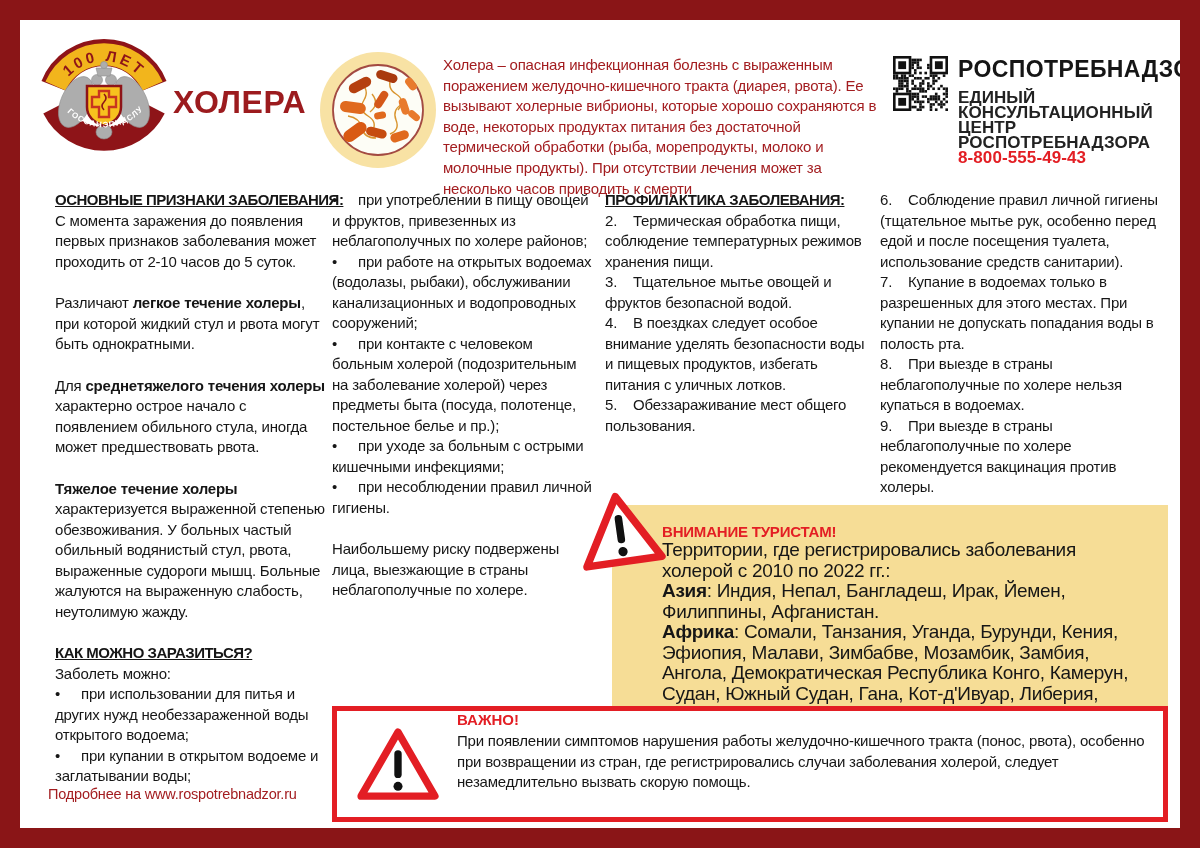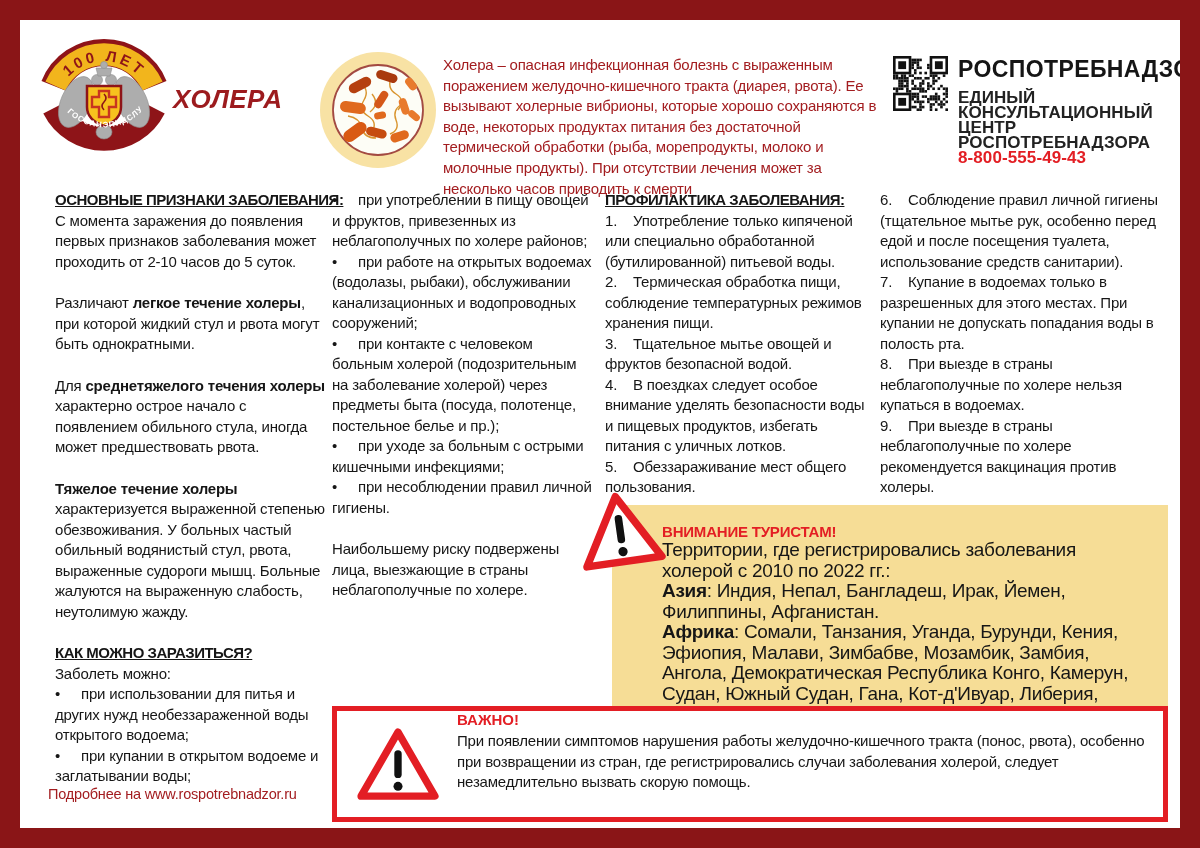--- a/index.html
+++ b/index.html
@@ -2,21 +2,21 @@
 <html><head>
 <meta charset="utf-8">
 <style>
   html,body{margin:0;padding:0;background:#fff;}
   body{font-family:"Liberation Sans", sans-serif;}
   .page{position:relative;width:1200px;height:848px;background:#fff;overflow:hidden;}
   .page::after{content:'';position:absolute;inset:0;border:20px solid #8A1517;pointer-events:none;}
 
   
   .emblem{position:absolute;left:38px;top:24px;width:132px;height:140px;}
-  .title{position:absolute;left:173px;top:84px;font-size:26px;font-weight:bold;color:#9C1B1E;letter-spacing:.5px;font-style:italic;}
+  .title{position:absolute;left:173px;top:84px;font-size:32px;font-weight:bold;color:#9C1B1E;letter-spacing:.5px;}
   .bacteria{position:absolute;left:314px;top:46px;width:128px;height:128px;}
   .intro{position:absolute;left:443px;top:55px;width:444px;font-size:15px;line-height:20.6px;color:#A31D20;letter-spacing:-.2px;}
   .qr{position:absolute;left:893px;top:56px;width:55px;height:55px;}
   .agency{position:absolute;left:958px;top:56px;width:200px;}
   .agency-name{font-size:23px;font-weight:bold;color:#151515;letter-spacing:.4px;}
   .agency-sub{margin-top:7px;font-size:17px;font-weight:bold;color:#222;line-height:15px;letter-spacing:.1px;}
   .agency-phone{color:#E31E24;white-space:nowrap;}
 
   
   .col{position:absolute;top:190px;font-size:15px;line-height:20.5px;color:#161616;letter-spacing:-.2px;}
@@ -289,21 +289,20 @@
   <div class="col col2">
       <div class="blk bullet"><span class="marker">•</span><span>при употреблении в пищу овощей и фруктов, привезенных из неблагополучных по холере районов;</span></div>
       <div class="blk bullet"><span class="marker">•</span><span>при работе на открытых водоемах (водолазы, рыбаки), обслуживании канализационных и водопроводных сооружений;</span></div>
       <div class="blk bullet"><span class="marker">•</span><span>при контакте с человеком больным холерой (подозрительным на заболевание холерой) через предметы быта (посуда, полотенце, постельное белье и пр.);</span></div>
       <div class="blk bullet"><span class="marker">•</span><span>при уходе за больным с острыми кишечными инфекциями;</span></div>
       <div class="blk bullet"><span class="marker">•</span><span>при несоблюдении правил личной гигиены.</span></div>
       <div class="blk para gap"><span>Наибольшему риску подвержены лица, выезжающие в страны неблагополучные по холере.</span></div>
     </div>
   <div class="col col3">
       <div class="blk heading"><span>ПРОФИЛАКТИКА ЗАБОЛЕВАНИЯ:</span></div>
-      <div class="blk numbered"><span class="marker">1.</span><span>Употребление только кипяченой или специально обработанной (бутилированной) питьевой воды.</span></div>
       <div class="blk numbered"><span class="marker">2.</span><span>Термическая обработка пищи, соблюдение температурных режимов хранения пищи.</span></div>
       <div class="blk numbered"><span class="marker">3.</span><span>Тщательное мытье овощей и фруктов безопасной водой.</span></div>
       <div class="blk numbered"><span class="marker">4.</span><span>В поездках следует особое внимание уделять безопасности воды и пищевых продуктов, избегать питания с уличных лотков.</span></div>
       <div class="blk numbered"><span class="marker">5.</span><span>Обеззараживание мест общего пользования.</span></div>
     </div>
   <div class="col col4">
       <div class="blk numbered"><span class="marker">6.</span><span>Соблюдение правил личной гигиены (тщательное мытье рук, особенно перед едой и после посещения туалета, использование средств санитарии).</span></div>
       <div class="blk numbered"><span class="marker">7.</span><span>Купание в водоемах только в разрешенных для этого местах. При купании не допускать попадания воды в полость рта.</span></div>
       <div class="blk numbered"><span class="marker">8.</span><span>При выезде в страны неблагополучные по холере нельзя купаться в водоемах.</span></div>
       <div class="blk numbered"><span class="marker">9.</span><span>При выезде в страны неблагополучные по холере рекомендуется вакцинация против холеры.</span></div>

